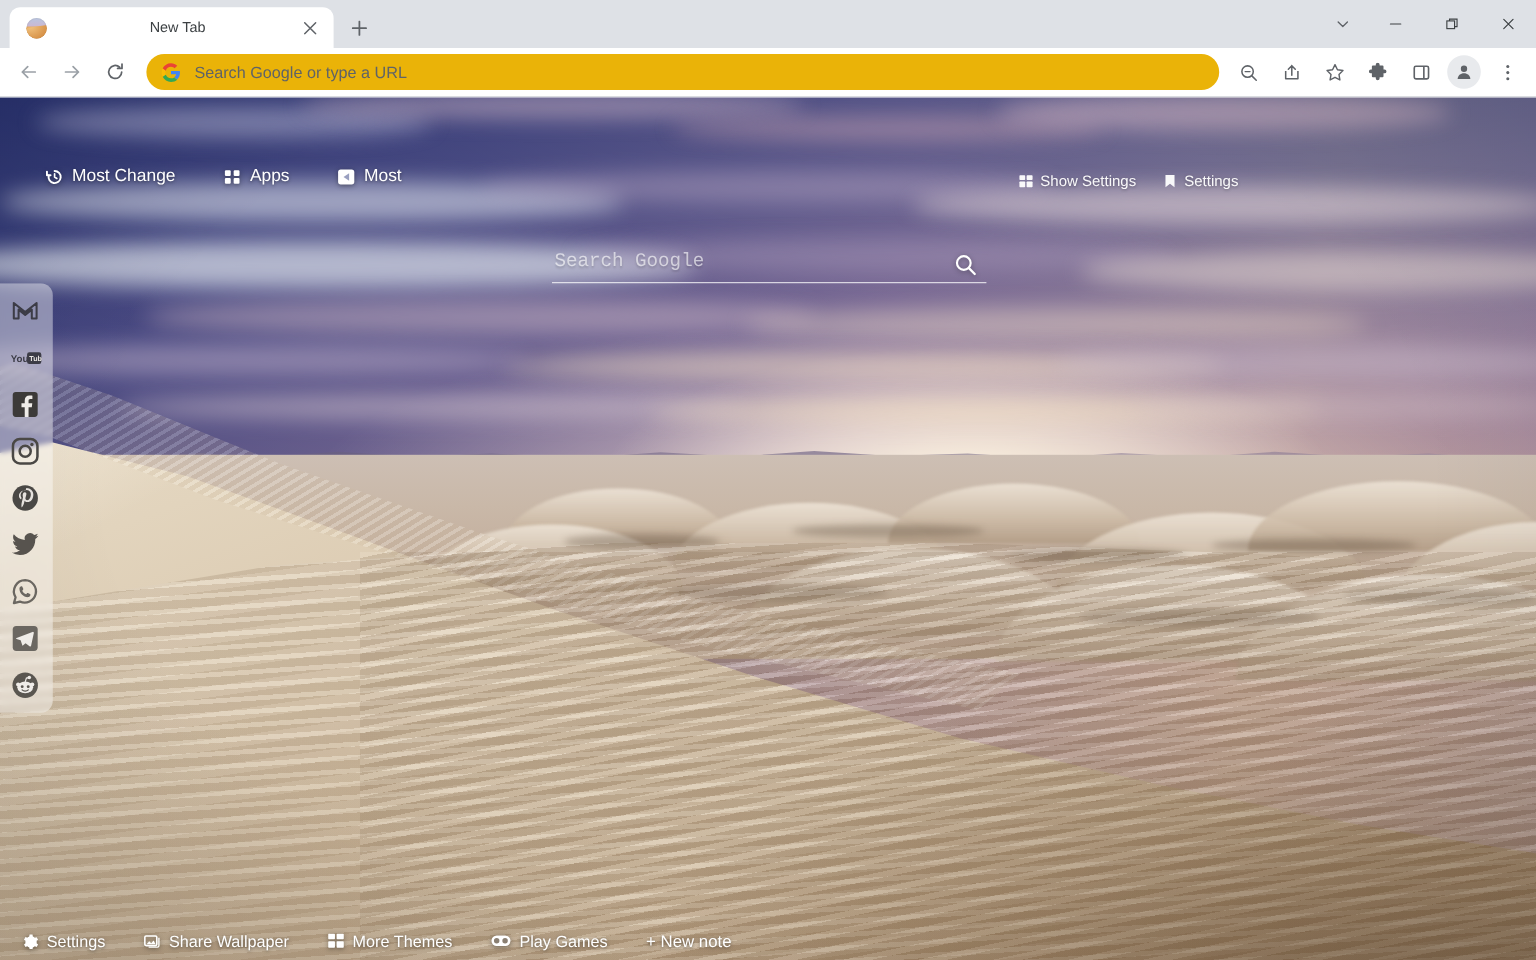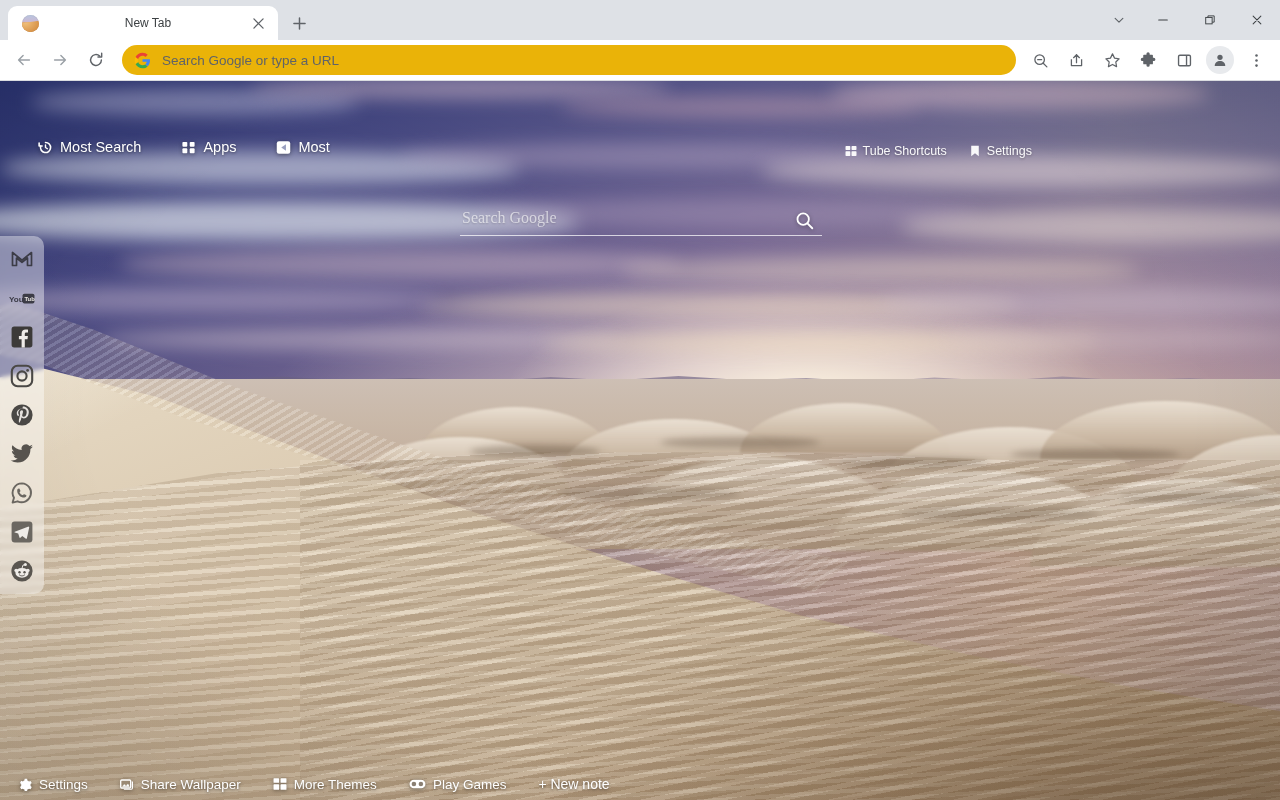--- a/index.html
+++ b/index.html
@@ -276,21 +276,21 @@
   }
   .ntp-search-input {
     width: 100%;
     font-size: 16px;
     color: rgba(255,255,255,.62);
     background: transparent;
     border: none;
     border-bottom: 1.5px solid rgba(255,255,255,.72);
     padding: 0 26px 8px 2px;
     outline: none;
-    font-family: Liberation Serif, serif;
+    font-family: Liberation Mono, monospace;
     text-shadow: 0 1px 2px rgba(0,0,0,.18);
   }
   .ntp-search-input::placeholder { color: rgba(255,255,255,.62); }
   .ntp-search-icon {
     position: absolute; right: 8px; top: 2px;
     width: 19px; height: 19px;
   }
   .ntp-search-icon svg { width: 19px; height: 19px; filter: drop-shadow(0 1px 2px rgba(0,0,0,.35)); }
 
   .top-right-links {
@@ -310,21 +310,21 @@
     position: absolute; left: 0; top: 155px;
     width: 44px;
     background: rgba(255,255,255,.42);
     border-radius: 0 10px 10px 0;
     padding: 10px 0 10px 0;
     display: flex; flex-direction: column; align-items: center; gap: 13px;
     backdrop-filter: blur(2px);
   }
   .social-item {
     width: 26px; height: 26px;
-    display: flex; align-items: center; justify-content: center;
+    display: flex; align-items: center; justify-content: flex-start;
   }
   .social-item svg { width: 24px; height: 24px; }
 
   
   .bottom-bar {
     position: absolute; left: 0; right: 16px; bottom: 8px;
     display: flex; align-items: center; gap: 32px;
     padding-left: 18px;
   }
   .bb {
@@ -511,21 +511,21 @@
 
     <div class="ntp-ui">
 
       <div class="top-links">
         <div class="tl">
           <svg viewBox="0 0 16 16">
             <path d="M8 2.6a5.4 5.4 0 1 1-5.2 4" fill="none" stroke="#fff" stroke-width="1.7" stroke-linecap="round"></path>
             <path d="M1.2 3.2v3.2h3.2" fill="none" stroke="#fff" stroke-width="1.7" stroke-linecap="round" stroke-linejoin="round"></path>
             <path d="M8 5.2V8l2 1.3" fill="none" stroke="#fff" stroke-width="1.5" stroke-linecap="round" stroke-linejoin="round"></path>
           </svg>
-          <span>Most Search</span>
+          <span>Most Change</span>
         </div>
         <div class="tl">
           <svg viewBox="0 0 16 16">
             <rect x="1.5" y="2" width="5.2" height="5.2" rx="1" fill="#fff"></rect>
             <rect x="9.3" y="2" width="5.2" height="5.2" rx="1" fill="#fff"></rect>
             <rect x="1.5" y="8.8" width="5.2" height="5.2" rx="1" fill="#fff"></rect>
             <rect x="9.3" y="8.8" width="5.2" height="5.2" rx="1" fill="#fff"></rect>
           </svg>
           <span>Apps</span>
         </div>
@@ -549,21 +549,21 @@
       </div>
 
       <div class="top-right-links">
         <div class="trl">
           <svg viewBox="0 0 14 14">
             <rect x="0.6" y="1.2" width="5.6" height="4.6" rx=".7" fill="#fff"></rect>
             <rect x="7.6" y="1.2" width="5.8" height="4.6" rx=".7" fill="#fff"></rect>
             <rect x="0.6" y="7.2" width="5.6" height="5.6" rx=".7" fill="#fff"></rect>
             <rect x="7.6" y="7.2" width="5.8" height="5.6" rx=".7" fill="#fff"></rect>
           </svg>
-          <span>Tube Shortcuts</span>
+          <span>Show Settings</span>
         </div>
         <div class="trl">
           <svg viewBox="0 0 14 14">
             <path d="M2.6 1h8.8v12l-4.4-3.4L2.6 13z" fill="#fff"></path>
           </svg>
           <span>Settings</span>
         </div>
       </div>
 
       <div class="social-bar">

